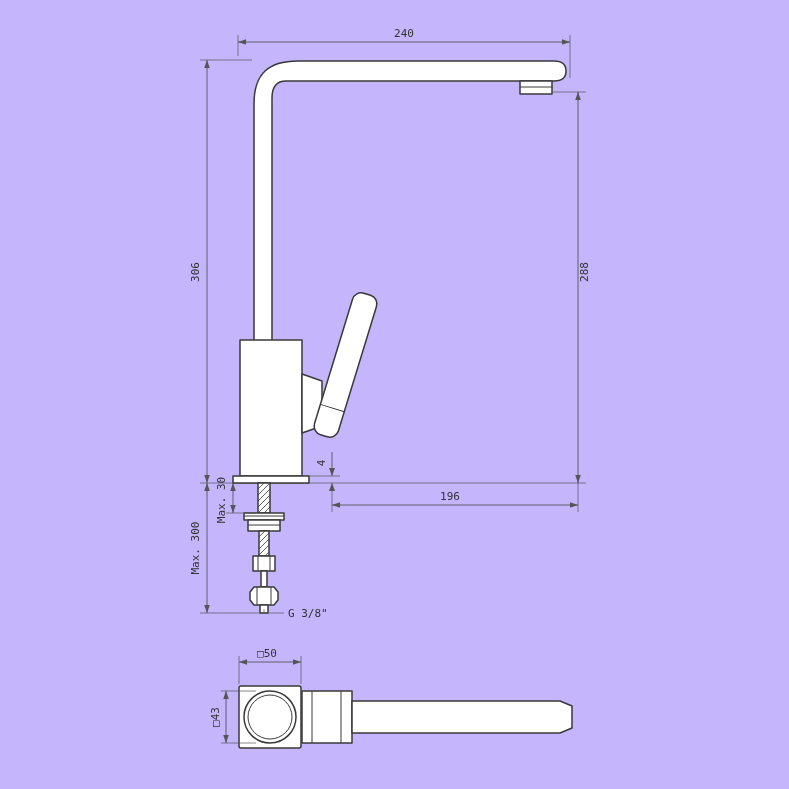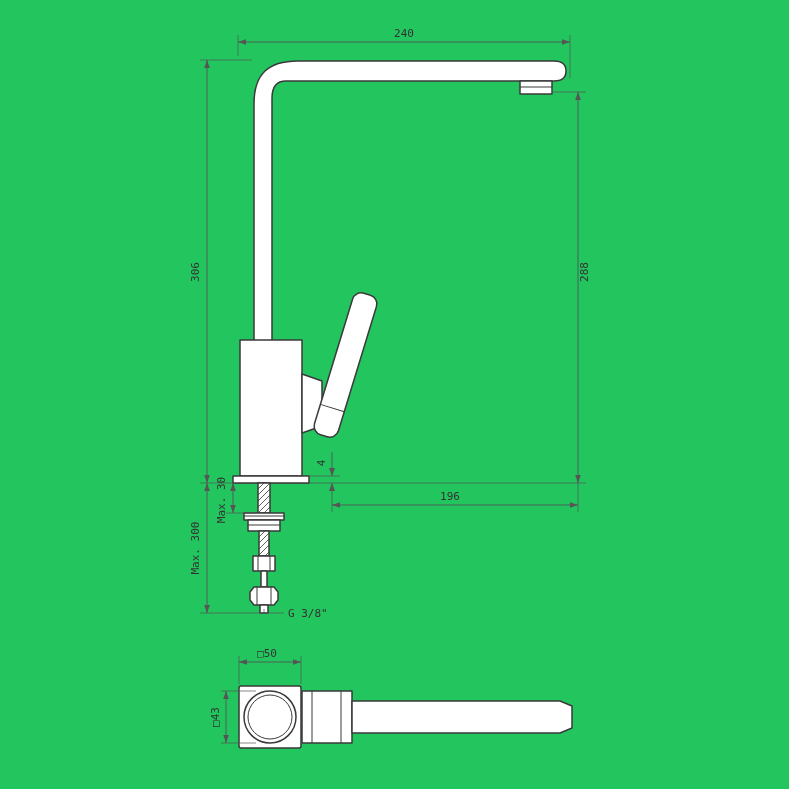--- a/index.html
+++ b/index.html
@@ -1,16 +1,16 @@
 <!DOCTYPE html>
 <html><head>
 <meta charset="utf-8">
 <style>
   html,body{margin:0;padding:0;background:#ffffff;}
-  .canvas{position:relative;width:789px;height:789px;background:#22c55e;overflow:hidden;}
+  .canvas{position:relative;width:789px;height:789px;background:#c4b5fd;overflow:hidden;}
   svg{display:block;}
   .outline{fill:#ffffff;stroke:#3a3a3a;stroke-width:1.5;stroke-linejoin:round;}
   .detail{fill:none;stroke:#3a3a3a;stroke-width:1;}
   .hatch{fill:none;stroke:#3a3a3a;stroke-width:.8;}
   .dim{fill:none;stroke:#555555;stroke-width:.9;}
   .ext{fill:none;stroke:#555555;stroke-width:.7;}
   .dimtext{font-family:"DejaVu Sans Mono", monospace;font-size:11px;fill:#333333;}
   .arrowfill{fill:#555555;stroke:none;}
 </style>
 </head>

